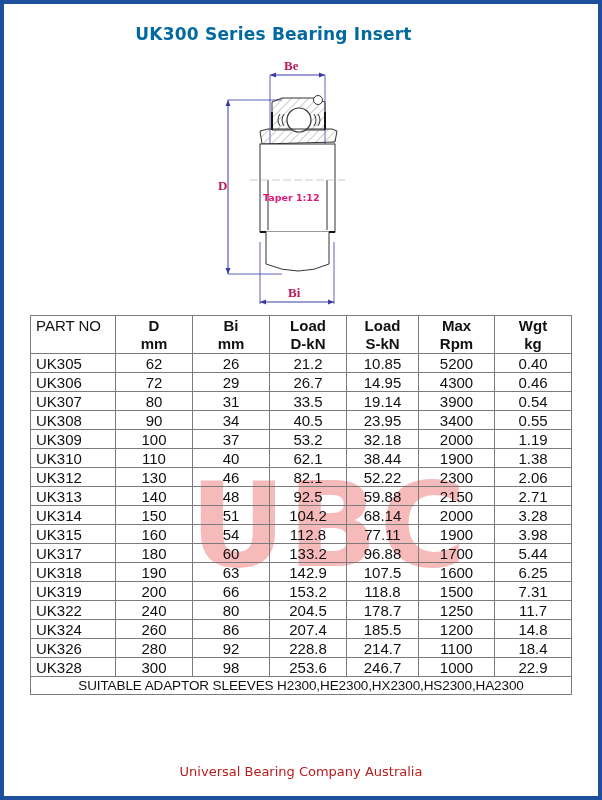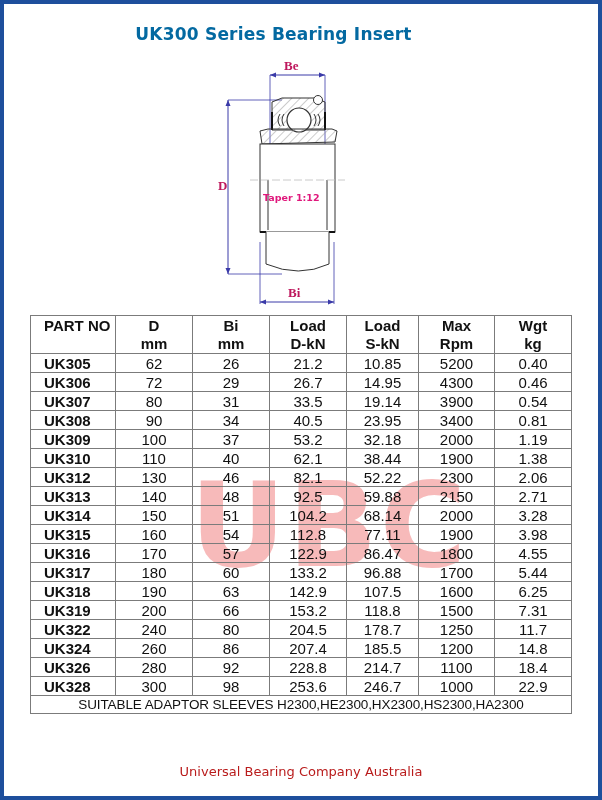--- a/index.html
+++ b/index.html
@@ -27,21 +27,21 @@
     .table-wrap { position: absolute; left: 30px; top: 315px; width: 541px; }
     table.spec {
       border-collapse: collapse; width: 541px; table-layout: fixed;
       border: 1.5px solid #2a3f6b; position: relative; z-index: 1;
     }
     table.spec th, table.spec td {
       border: 1px solid #7b7b7b; font-size: 15px; color: #111; line-height: 17px;
       height: 19px; padding: 0; text-align: center; background: transparent;
     }
     table.spec th { font-weight: bold; vertical-align: top; height: 38px; line-height: 18px; padding-top: 1px; }
-    table.spec th.part, table.spec td.part { text-align: left; padding-left: 13px; font-weight: bold; }
+    table.spec th.part, table.spec td.part { text-align: left; padding-left: 5px; font-weight: normal; }
     table.spec td.footer { font-size: 13.5px; font-weight: normal; height: 18px; line-height: 16px; letter-spacing: -0.1px; }
     .watermark {
       position: absolute; left: 190px; top: 470px; width: 230px; height: 110px;
       font-family: "DejaVu Sans", sans-serif; font-weight: bold; font-size: 118px; line-height: 110px;
       color: #f5a3a3; opacity: 0.75; text-align: center; letter-spacing: 2px; z-index: 0;
     }
     .footer-text {
       position: absolute; top: 764px; left: 0; width: 602px; text-align: center;
       font-family: "DejaVu Sans", sans-serif; font-size: 13px; color: #b91c1c;
     }
@@ -177,21 +177,21 @@
           <td>3900</td>
           <td>0.54</td>
         </tr>
         <tr>
           <td class="part">UK308</td>
           <td>90</td>
           <td>34</td>
           <td>40.5</td>
           <td>23.95</td>
           <td>3400</td>
-          <td>0.81</td>
+          <td>0.55</td>
         </tr>
         <tr>
           <td class="part">UK309</td>
           <td>100</td>
           <td>37</td>
           <td>53.2</td>
           <td>32.18</td>
           <td>2000</td>
           <td>1.19</td>
         </tr>
@@ -234,29 +234,20 @@
         <tr>
           <td class="part">UK315</td>
           <td>160</td>
           <td>54</td>
           <td>112.8</td>
           <td>77.11</td>
           <td>1900</td>
           <td>3.98</td>
         </tr>
         <tr>
-          <td class="part">UK316</td>
-          <td>170</td>
-          <td>57</td>
-          <td>122.9</td>
-          <td>86.47</td>
-          <td>1800</td>
-          <td>4.55</td>
-        </tr>
-        <tr>
           <td class="part">UK317</td>
           <td>180</td>
           <td>60</td>
           <td>133.2</td>
           <td>96.88</td>
           <td>1700</td>
           <td>5.44</td>
         </tr>
         <tr>
           <td class="part">UK318</td>

